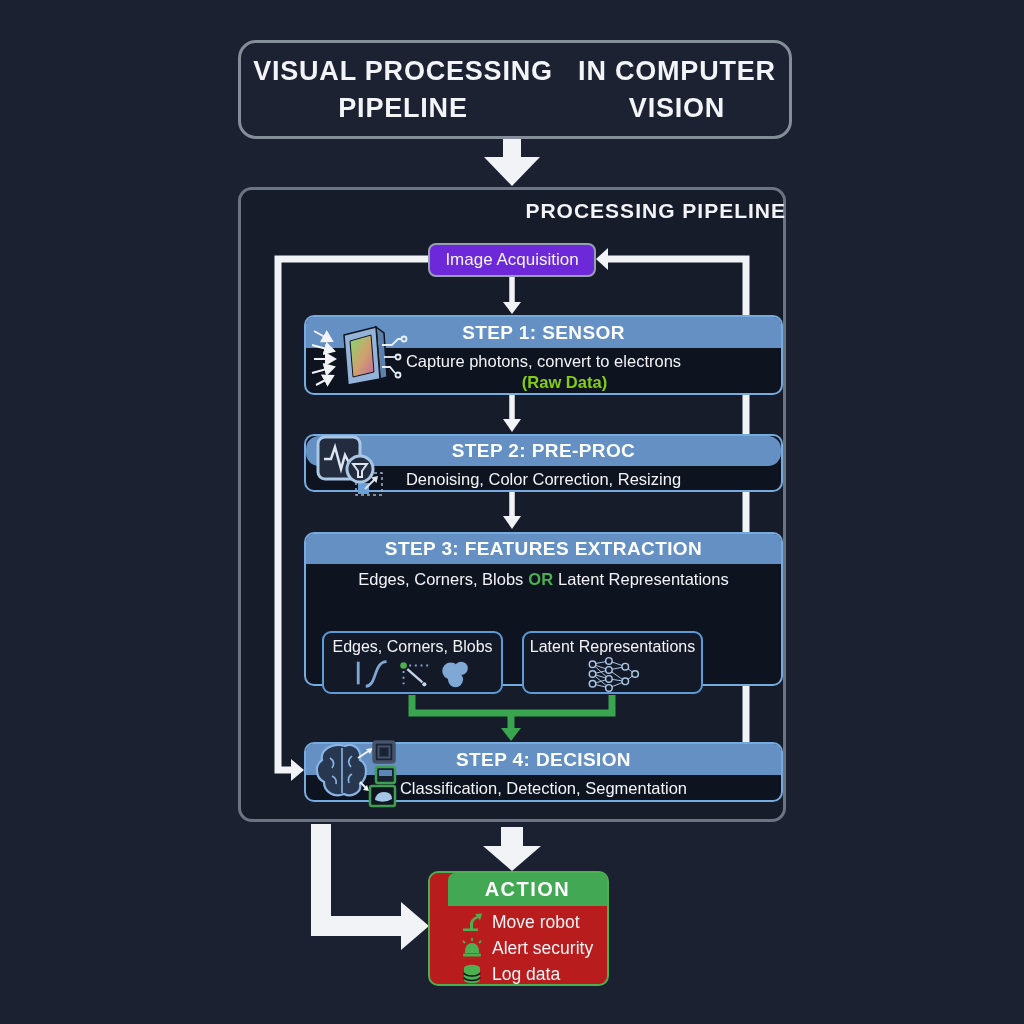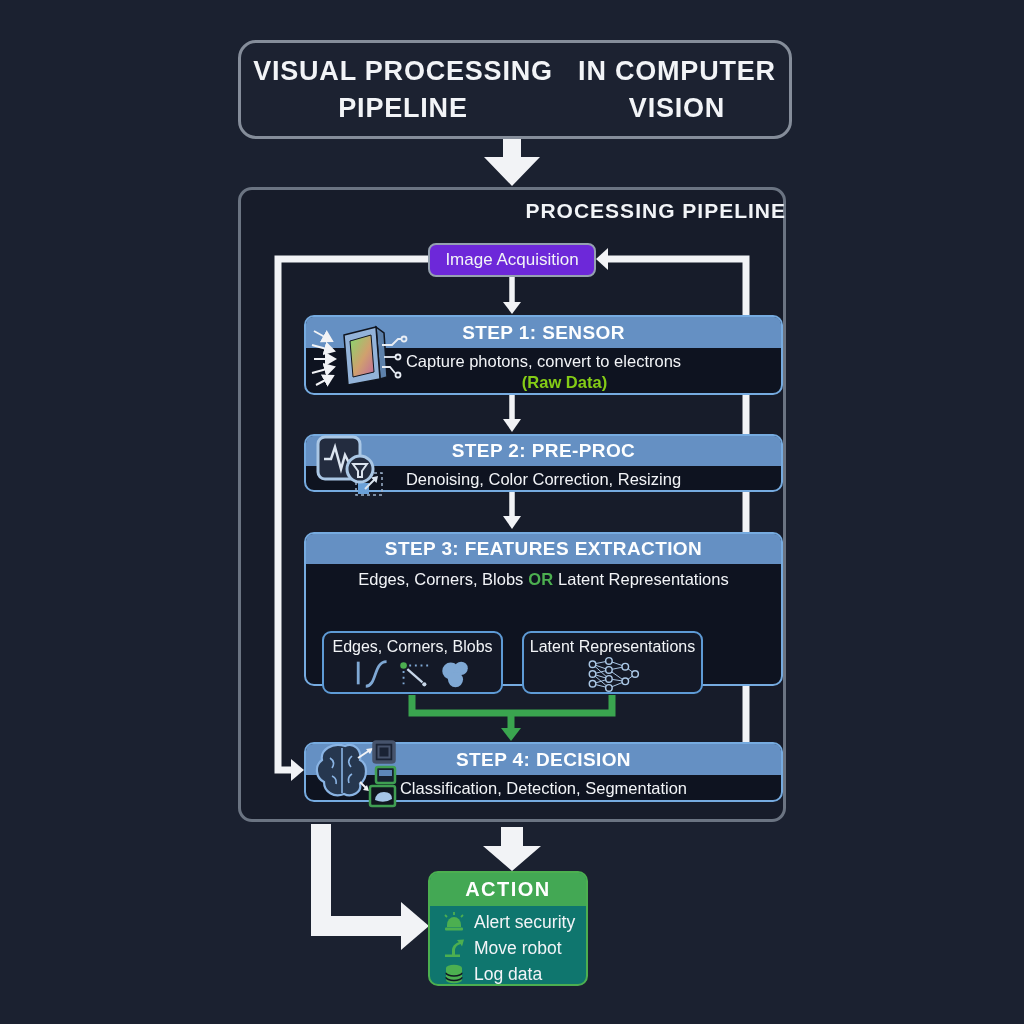--- a/index.html
+++ b/index.html
@@ -18,33 +18,33 @@
           border:2px solid #95a1b0;border-radius:8px;background:#6d28d9;box-sizing:border-box;
           display:flex;align-items:center;justify-content:center;font-size:17px;}
   .step{position:absolute;left:304px;width:479px;z-index:2;border:2.5px solid #76abe0;
         border-radius:10px;background:#0e1320;box-sizing:border-box;}
   .step-h{background:#6590c3;color:#fdfeff;font-weight:bold;font-size:19px;text-align:center;
           letter-spacing:.4px;border-radius:7px 7px 0 0;height:31px;line-height:31px;}
   .step-b{text-align:center;font-size:16.5px;line-height:1.3;padding-top:3px;}
   .raw{font-weight:bold;color:#84cc16;padding-left:42px;}
   .s1{top:315px;height:80px;}
   .s2{top:434px;height:58px;}
-  .s2 .step-h{height:30px;line-height:30px;}
+  .s2 .step-h{height:30px;line-height:30px;border-radius:13px;}
   .s3{top:532px;height:154px;}
   .s3 .step-h{height:30px;line-height:30px;}
   .orline{display:flex;justify-content:center;gap:5px;font-size:16.5px;padding-top:6px;}
   .orword{color:#4caf50;font-weight:bold;}
   .s4{top:742px;height:60px;}
   .sub{position:absolute;width:181px;height:63px;z-index:3;border:2.5px solid #5e9bd6;
        border-radius:9px;background:#141927;box-sizing:border-box;text-align:center;}
   .sub-l{left:322px;top:631px;}
   .sub-r{left:522px;top:631px;}
   .sub-label{font-size:16px;padding-top:5px;}
-  .actionbox{position:absolute;left:428px;top:871px;width:160px;height:115px;z-index:2;
-             border:2.5px solid #4caf50;border-radius:10px;background:#0f766e;box-sizing:border-box;}
+  .actionbox{position:absolute;left:428px;top:871px;width:181px;height:115px;z-index:2;
+             border:2.5px solid #4caf50;border-radius:10px;background:#b91c1c;box-sizing:border-box;padding-left:18px;}
   .action-h{background:#43a854;color:#fff;font-weight:bold;font-size:20px;letter-spacing:1.5px;
             text-align:center;height:33px;line-height:33px;border-radius:7px 7px 0 0;}
   .action-row{display:flex;align-items:center;gap:9px;padding-left:13px;height:26px;font-size:17.5px;}
   .action-body{padding-top:3px;}
   .stepicon{position:absolute;z-index:4;}
 </style>
 </head>
 <body>
 
 <div class="stage">
@@ -222,38 +222,38 @@
       <rect x="58" y="46" width="25" height="20" rx="2" stroke="#3f9e52" stroke-width="2.5" fill="#10161f"></rect>
       <path d="M63,60 q1,-8 9,-8 q8,0 8,7 q-8,5 -17,1 Z" fill="#a6c6e8"></path>
     </svg>
   </div>
 
   <div class="actionbox">
     <div class="action-h">ACTION</div>
     <div class="action-body">
       <div class="action-row">
         <svg width="22" height="22" viewBox="0 0 22 22">
+          <path d="M2,20 h15 v-2.5 h-5 v-4 c0,-3.5 2.5,-5.5 5.5,-6.5 l1.5,2.5 2,-7 -7,0.5 1.8,2.2 c-4,1.5 -6.8,4 -6.8,8.3 v4 h-7 Z" fill="#4caf50"></path>
+        </svg>
+        <span>Move robot</span>
+      </div>
+      <div class="action-row">
+        <svg width="22" height="22" viewBox="0 0 22 22">
           <path d="M4,14 a7,8 0 0,1 14,0 v2 h-14 Z" fill="#4caf50"></path>
           <rect x="2" y="16.5" width="18" height="3" rx="1" fill="#4caf50"></rect>
           <g stroke="#4caf50" stroke-width="1.8">
             <line x1="11" y1="4" x2="11" y2="1"></line>
               <line x1="4" y1="6" x2="2" y2="4"></line>
               <line x1="18" y1="6" x2="20" y2="4"></line>
           </g>
         </svg>
         <span>Alert security</span>
       </div>
       <div class="action-row">
         <svg width="22" height="22" viewBox="0 0 22 22">
-          <path d="M2,20 h15 v-2.5 h-5 v-4 c0,-3.5 2.5,-5.5 5.5,-6.5 l1.5,2.5 2,-7 -7,0.5 1.8,2.2 c-4,1.5 -6.8,4 -6.8,8.3 v4 h-7 Z" fill="#4caf50"></path>
-        </svg>
-        <span>Move robot</span>
-      </div>
-      <div class="action-row">
-        <svg width="22" height="22" viewBox="0 0 22 22">
           <path d="M3,5 a8,3.2 0 0,1 16,0 v12 a8,3.2 0 0,1 -16,0 Z" fill="#4caf50"></path>
           <path d="M3,9.8 a8,3.2 0 0,0 16,0 M3,14.2 a8,3.2 0 0,0 16,0" stroke="#121724" stroke-width="1.5" fill="none"></path>
         </svg>
         <span>Log data</span>
       </div>
     </div>
   </div>
 
 </div>
 

